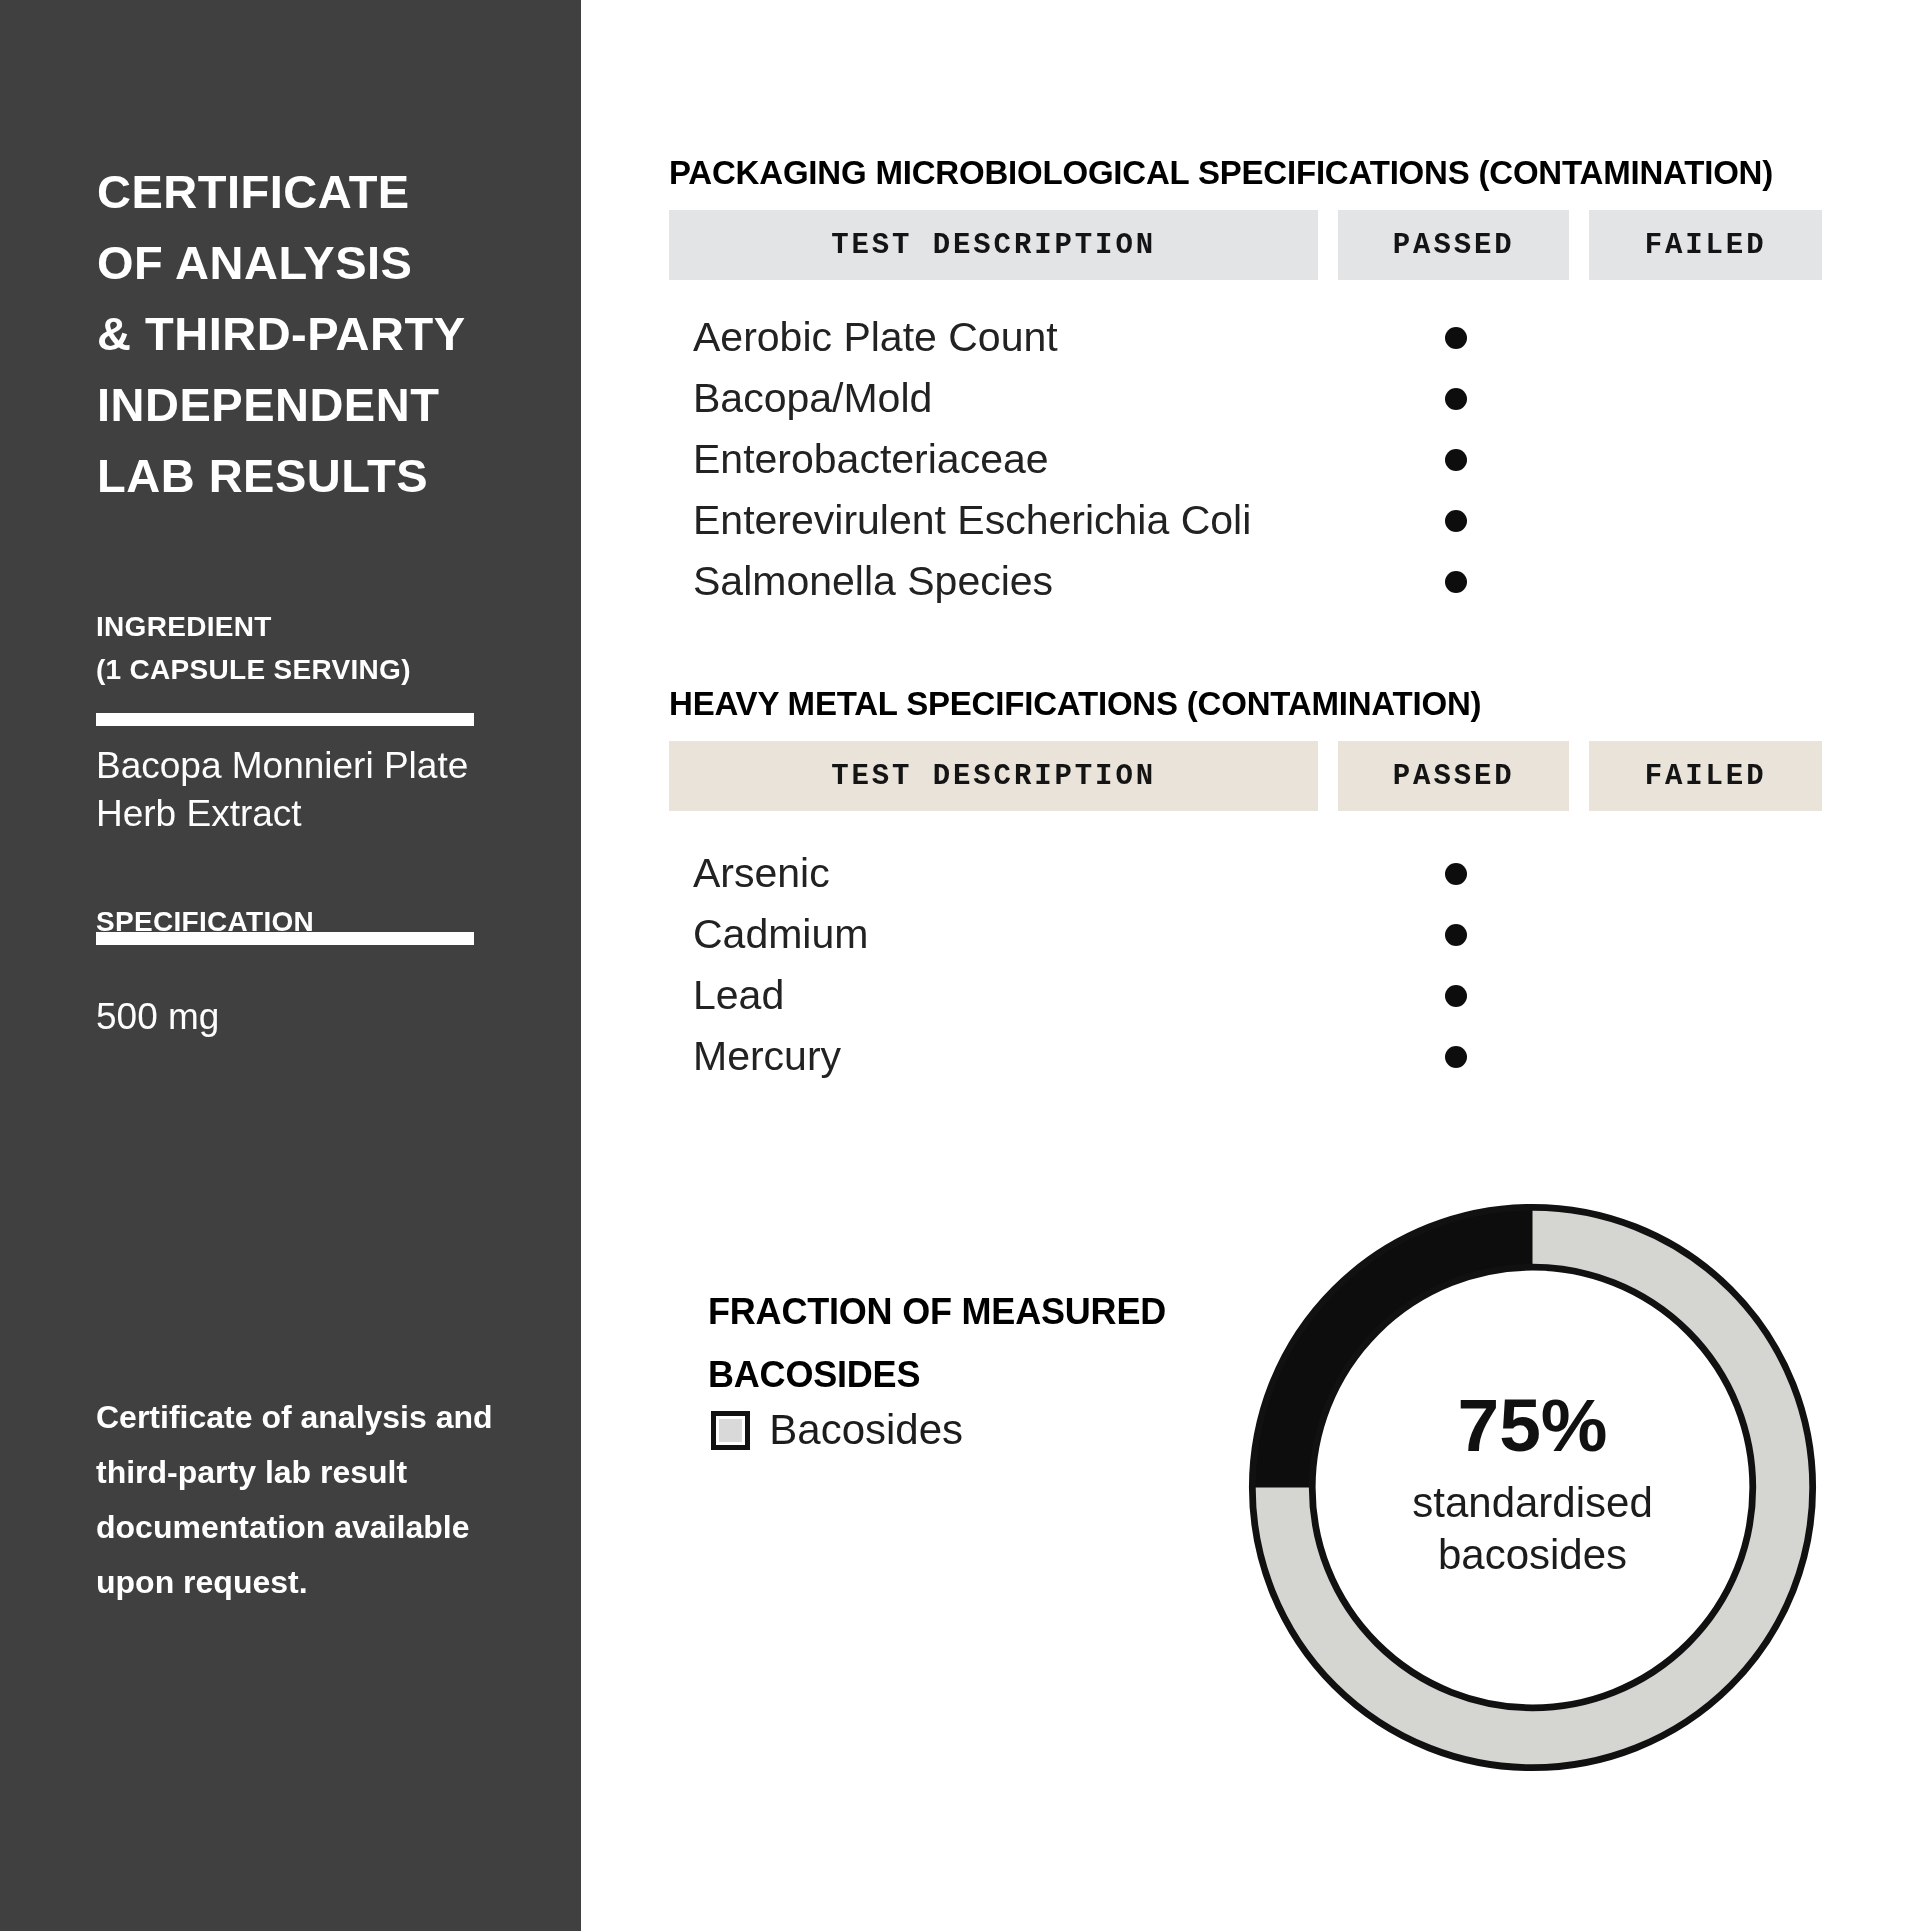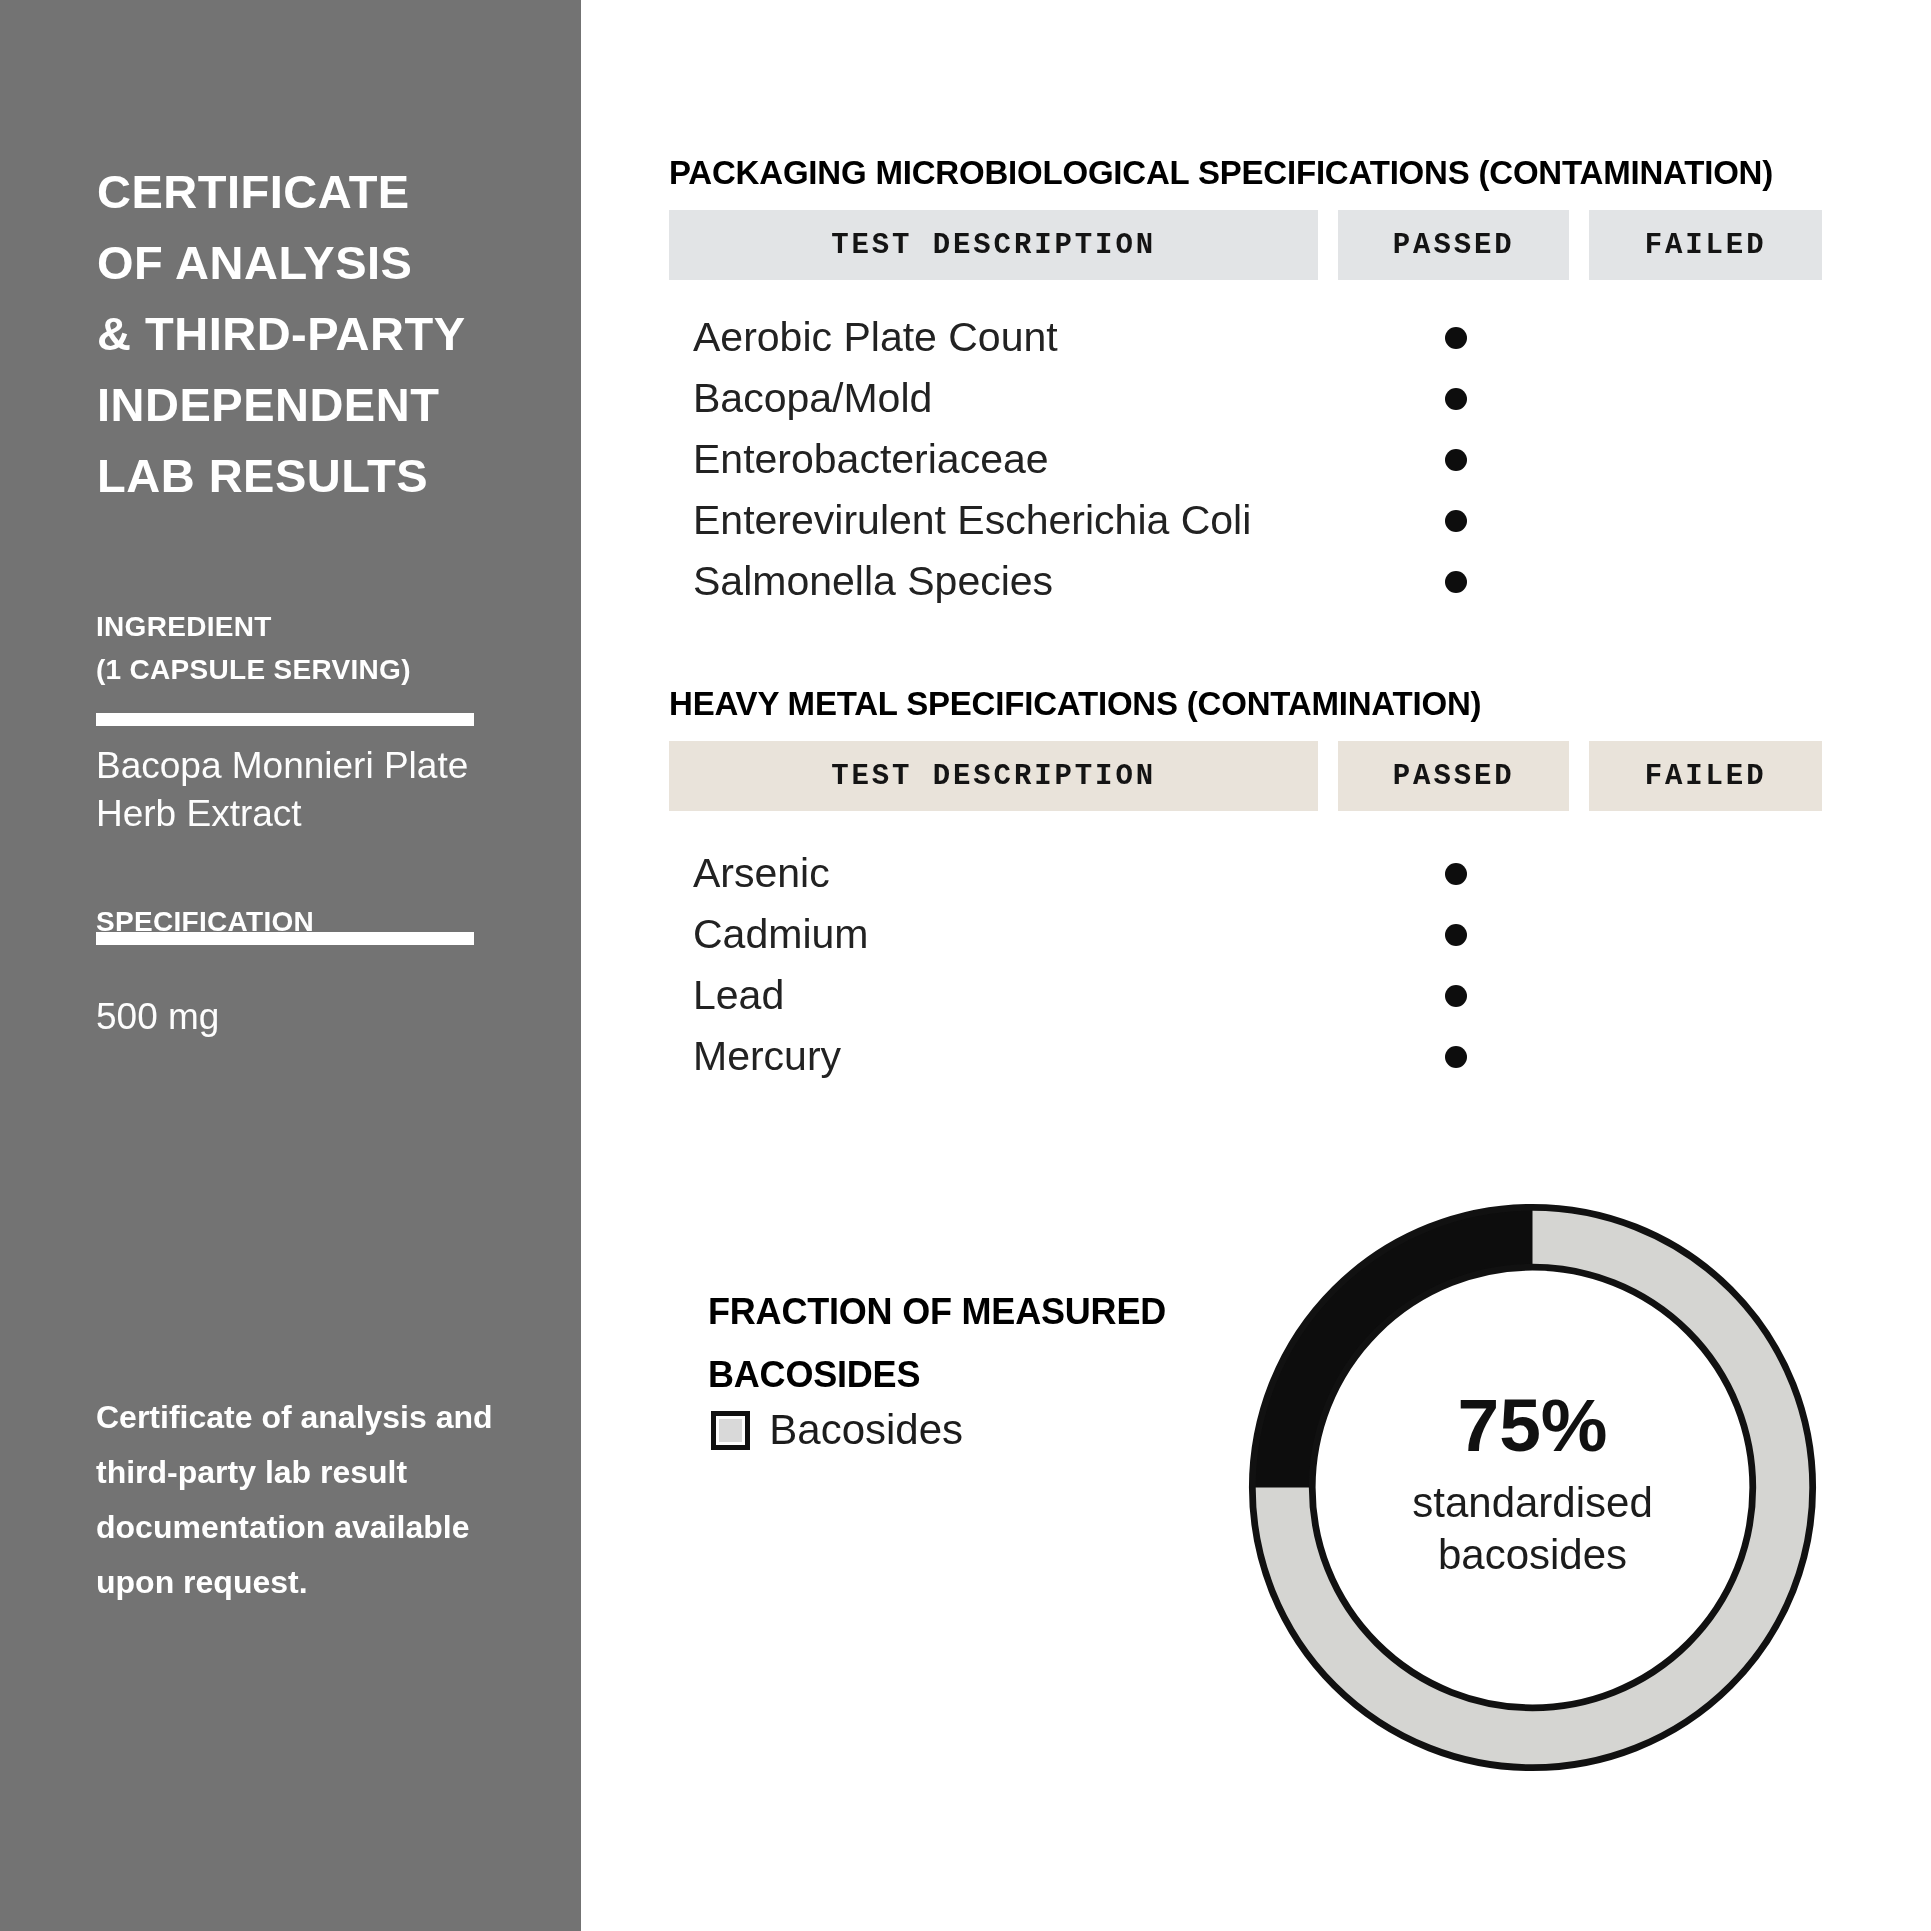--- a/index.html
+++ b/index.html
@@ -1,41 +1,41 @@
 <!DOCTYPE html>
 <html><head>
 <meta charset="utf-8">
 <style>
   html,body{margin:0;padding:0;}
   body{font-family:"Liberation Sans", sans-serif; background:#fff;}
   .canvas{position:relative;width:1931px;height:1931px;background:#ffffff;overflow:hidden;}
 
   
-  .sidebar{position:absolute;left:0;top:0;width:581px;height:1931px;background:#737373;}
+  .sidebar{position:absolute;left:0;top:0;width:581px;height:1931px;background:#404040;}
   .sb-title{position:absolute;left:97px;top:156px;color:#ffffff;font-weight:700;
             font-size:47px;line-height:71px;letter-spacing:0.5px;white-space:nowrap;}
   .sb-label{position:absolute;left:96px;color:#ffffff;font-weight:700;font-size:28px;
             letter-spacing:0.3px;white-space:nowrap;}
   .sb-bar{position:absolute;left:96px;width:378px;height:12.6px;background:#ffffff;}
   .sb-value{position:absolute;left:96px;color:#fdfdfd;font-weight:300;font-size:37px;line-height:48px;}
   .sb-footnote{position:absolute;left:96px;top:1390px;width:417px;color:#ffffff;
                font-weight:700;font-size:32px;line-height:55px;}
 
   
   .section-title{position:absolute;left:669px;color:#000;font-weight:700;font-size:33px;
                  letter-spacing:-0.2px;white-space:nowrap;}
   .thead{position:absolute;left:669px;width:1153px;height:70px;display:flex;gap:20px;}
   .hcell{display:flex;align-items:center;justify-content:center;
          font-family:"Liberation Mono","DejaVu Sans Mono",monospace;
          font-weight:700;font-size:29px;letter-spacing:2.9px;color:#141414;}
   .hcell.c1{width:658px;}
   .hcell.c2{width:234px;}
   .hcell.c3{width:236px;}
   .tbody{position:absolute;left:669px;width:1153px;}
-  .trow{display:flex;gap:12.6px;height:61px;align-items:center;justify-content:flex-end;}
+  .trow{display:flex;gap:12.6px;height:61px;align-items:center;}
   .tlabel{width:658px;box-sizing:border-box;padding-left:24px;
           font-weight:300;font-size:41px;color:#222222;white-space:nowrap;}
   .tcell{width:234px;display:flex;justify-content:center;align-items:center;}
   .tcell.f{width:236px;}
   .dot{width:22px;height:22px;border-radius:50%;display:block;}
 
   
   .fraction-title{position:absolute;left:708px;top:1280px;width:483px;color:#000;
                   font-weight:700;font-size:36px;line-height:63px;letter-spacing:-0.2px;}
   .legend{position:absolute;left:711px;top:1406px;display:flex;align-items:center;gap:19.3px;}

